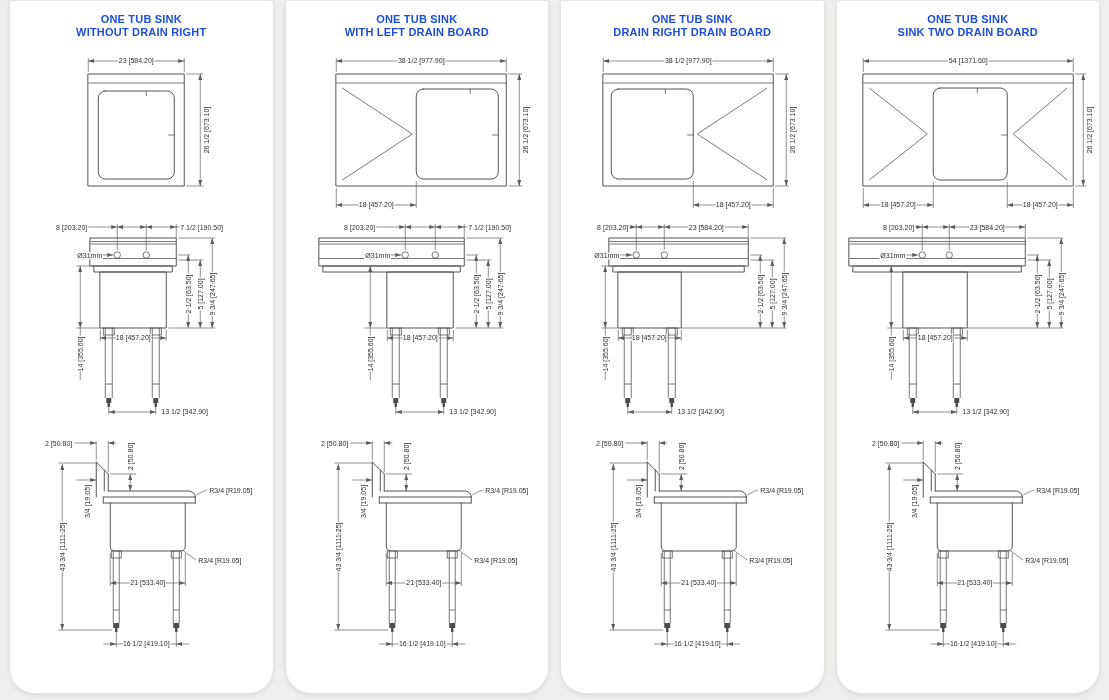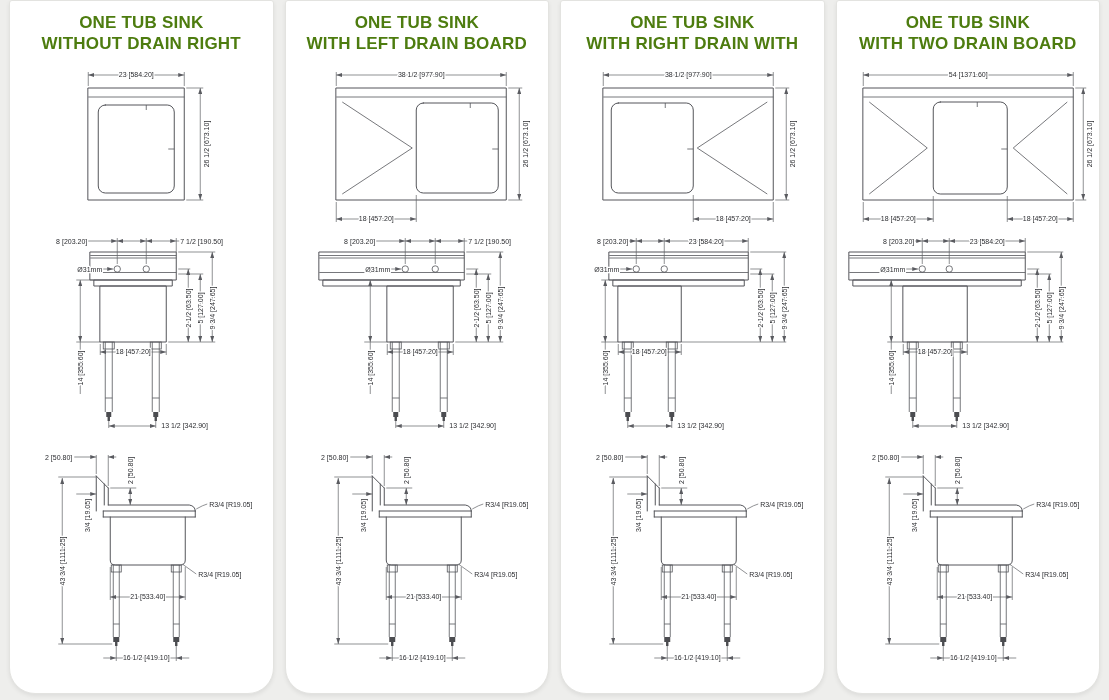--- a/index.html
+++ b/index.html
@@ -10,22 +10,22 @@
   }
   .wrap{display:flex;gap:11px;padding:0 9px;height:694px;box-sizing:border-box;}
   .card{
     flex:1;background:#fff;border:1px solid #e3e3e0;
     border-radius:3px 3px 26px 26px;
     box-shadow:0 2px 4px rgba(0,0,0,.07);
     overflow:hidden;
   }
   .title{
     margin:12px 4px 2px;text-align:center;
-    font-size:17px;line-height:1.22;font-weight:bold;
-    color:#4d7c0f;letter-spacing:.2px;
+    font-size:11px;line-height:1.22;font-weight:bold;
+    color:#1d4ed8;letter-spacing:.2px;
   }
   svg{display:block;margin:0 auto;}
   .ln{fill:none;stroke:#54555a;stroke-width:1;stroke-linejoin:round;stroke-linecap:round;}
   .l2{fill:none;stroke:#54555a;stroke-width:.8;}
   .dm{fill:none;stroke:#606166;stroke-width:.7;}
   .dt{font-size:7px;fill:#2b2c30;paint-order:stroke;stroke:#ffffff;stroke-width:2.4px;stroke-linejoin:round;}
   .ft{fill:#4b4c50;stroke:none;}
 </style>
 </head>
 <body>
@@ -260,21 +260,21 @@
         <line class="dm" x1="179" y1="226" x2="166" y2="226" marker-end="url(#ae)"></line>
         <line class="dm" x1="106" y1="226" x2="166" y2="226"></line>
         <text class="dt" x="136" y="228.4" text-anchor="middle">16 1/2 [419.10]</text>
       </g>
     </svg>
   </section>
 
   <section class="card">
     <h2 class="title">
       <span>ONE TUB SINK</span><br>
-      <span>WITH RIGHT DRAIN WITH</span>
+      <span>DRAIN RIGHT DRAIN BOARD</span>
     </h2>
 
     <svg viewBox="0 0 262 172" width="100%" height="172">
       <g>
         <rect class="ln" x="42" y="32" width="170" height="112"></rect>
         <path class="l2" d="M42,41 H212"></path>
         <rect class="ln" x="50" y="47" width="82" height="90" rx="7"></rect>
         <path class="l2" d="M206,46 L136,92 L206,138"></path>
         <path class="l2" d="M104,47 V52 M126,93 H132"></path>
       </g>
@@ -373,21 +373,21 @@
         <line class="dm" x1="179" y1="226" x2="166" y2="226" marker-end="url(#ae)"></line>
         <line class="dm" x1="106" y1="226" x2="166" y2="226"></line>
         <text class="dt" x="136" y="228.4" text-anchor="middle">16 1/2 [419.10]</text>
       </g>
     </svg>
   </section>
 
   <section class="card">
     <h2 class="title">
       <span>ONE TUB SINK</span><br>
-      <span>WITH TWO DRAIN BOARD</span>
+      <span>SINK TWO DRAIN BOARD</span>
     </h2>
 
     <svg viewBox="0 0 262 172" width="100%" height="172">
       <g>
         <rect class="ln" x="26" y="32" width="210" height="112"></rect>
         <path class="l2" d="M26,41 H236"></path>
         <rect class="ln" x="96" y="46" width="74" height="92" rx="7"></rect>
         <path class="l2" d="M32,46 L90,92 L32,138"></path>
         <path class="l2" d="M230,46 L176,92 L230,138"></path>
         <path class="l2" d="M140,46 V51 M164,93 H170"></path>

